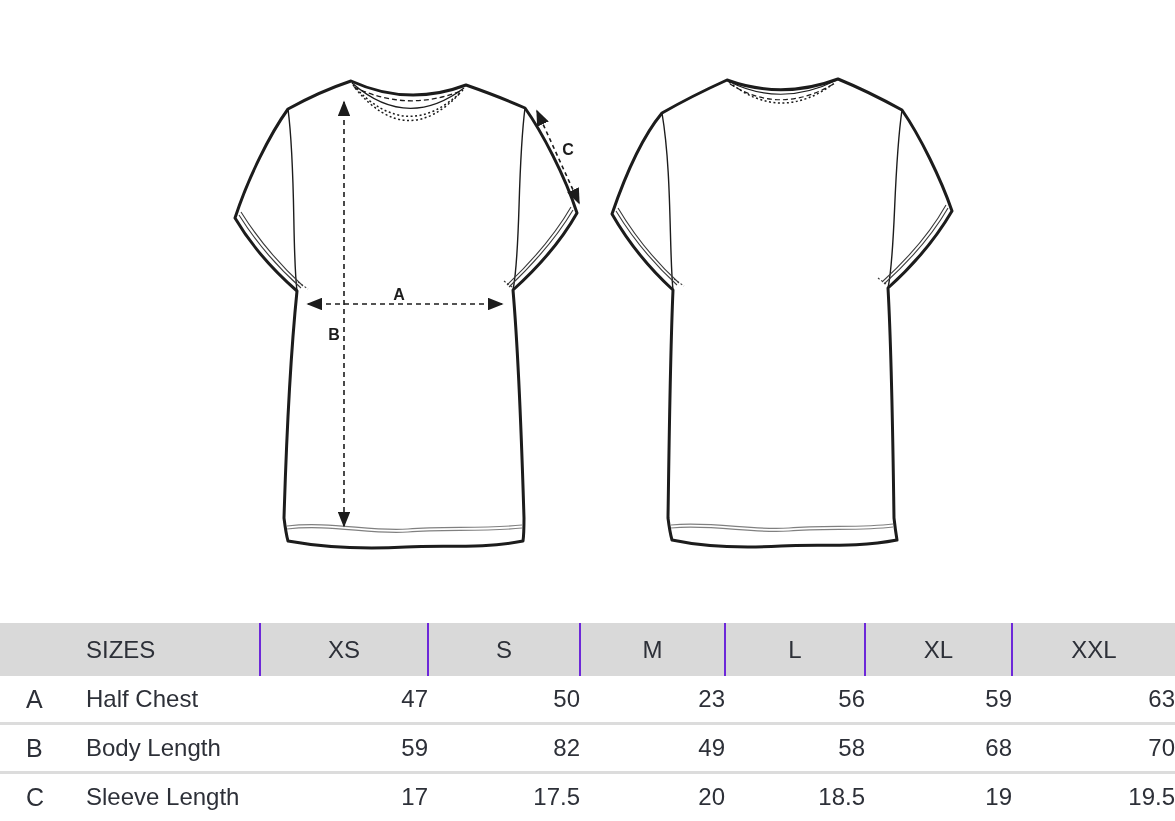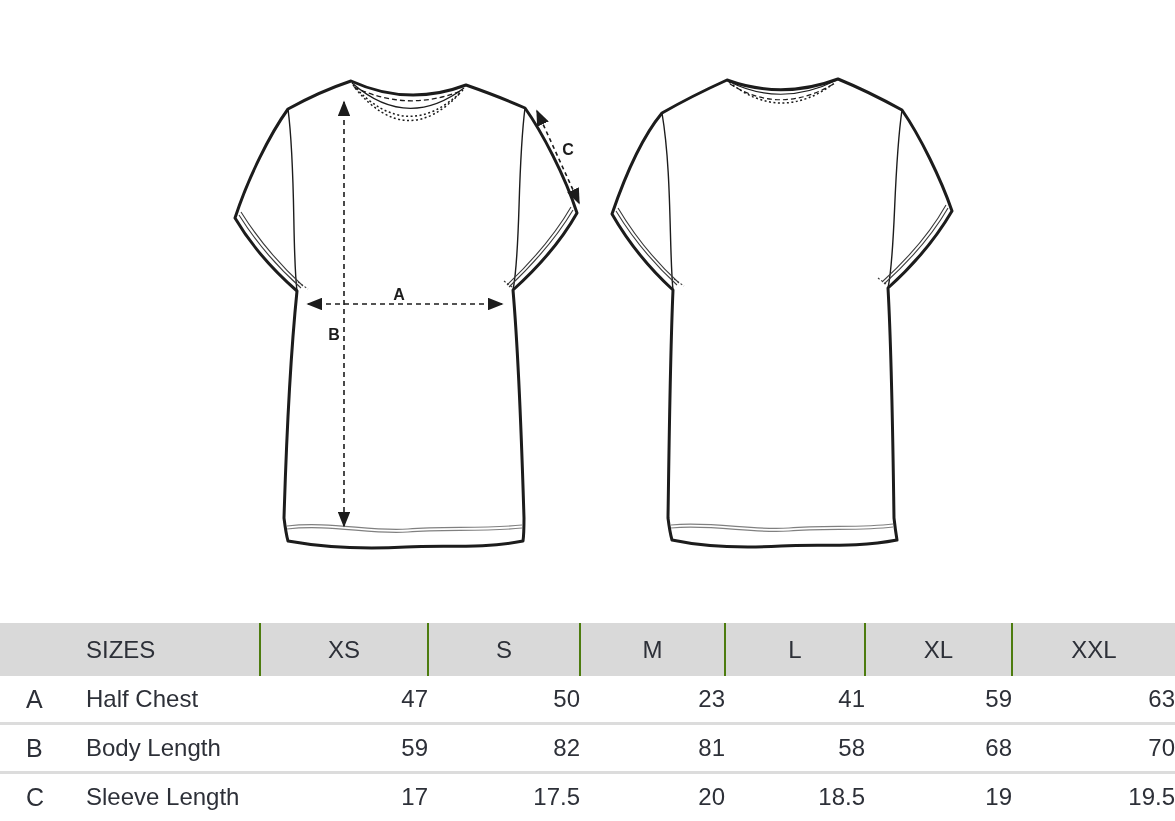--- a/index.html
+++ b/index.html
@@ -13,21 +13,21 @@
   
   table.size-table{
     position:absolute;left:0;top:623px;width:1175px;
     border-collapse:collapse;table-layout:fixed;
     color:#2d3038;font-size:24px;
   }
   .size-table thead th{
     background:#d9d9d9;height:53px;font-weight:400;
     text-align:center;vertical-align:middle;padding:0;
   }
-  .size-table thead th.sep{border-left:2px solid #4d7c0f;}
+  .size-table thead th.sep{border-left:2px solid #6d28d9;}
   .size-table td{height:46px;vertical-align:middle;text-align:right;padding:0;background:#ffffff;}
   .size-table tbody tr + tr td{border-top:3px solid #dcdcdc;}
   .col-letter{text-align:left !important;padding-left:26px !important;font-size:25px;}
   .col-name{text-align:left !important;padding-left:6px !important;}
   th.col-name{font-size:24px;}
 
   .measure-label{font-family:"Liberation Sans",sans-serif;font-weight:700;font-size:16px;fill:#1c1c1c;}
 </style>
 </head>
 <body>
@@ -155,30 +155,30 @@
         <th class="sep">XXL</th>
       </tr>
     </thead>
     <tbody>
       <tr>
         <td class="col-letter">A</td>
         <td class="col-name">Half Chest</td>
         <td>47</td>
         <td>50</td>
         <td>23</td>
-        <td>41</td>
+        <td>56</td>
         <td>59</td>
         <td>63</td>
       </tr>
       <tr>
         <td class="col-letter">B</td>
         <td class="col-name">Body Length</td>
         <td>59</td>
         <td>82</td>
-        <td>81</td>
+        <td>49</td>
         <td>58</td>
         <td>68</td>
         <td>70</td>
       </tr>
       <tr>
         <td class="col-letter">C</td>
         <td class="col-name">Sleeve Length</td>
         <td>17</td>
         <td>17.5</td>
         <td>20</td>

